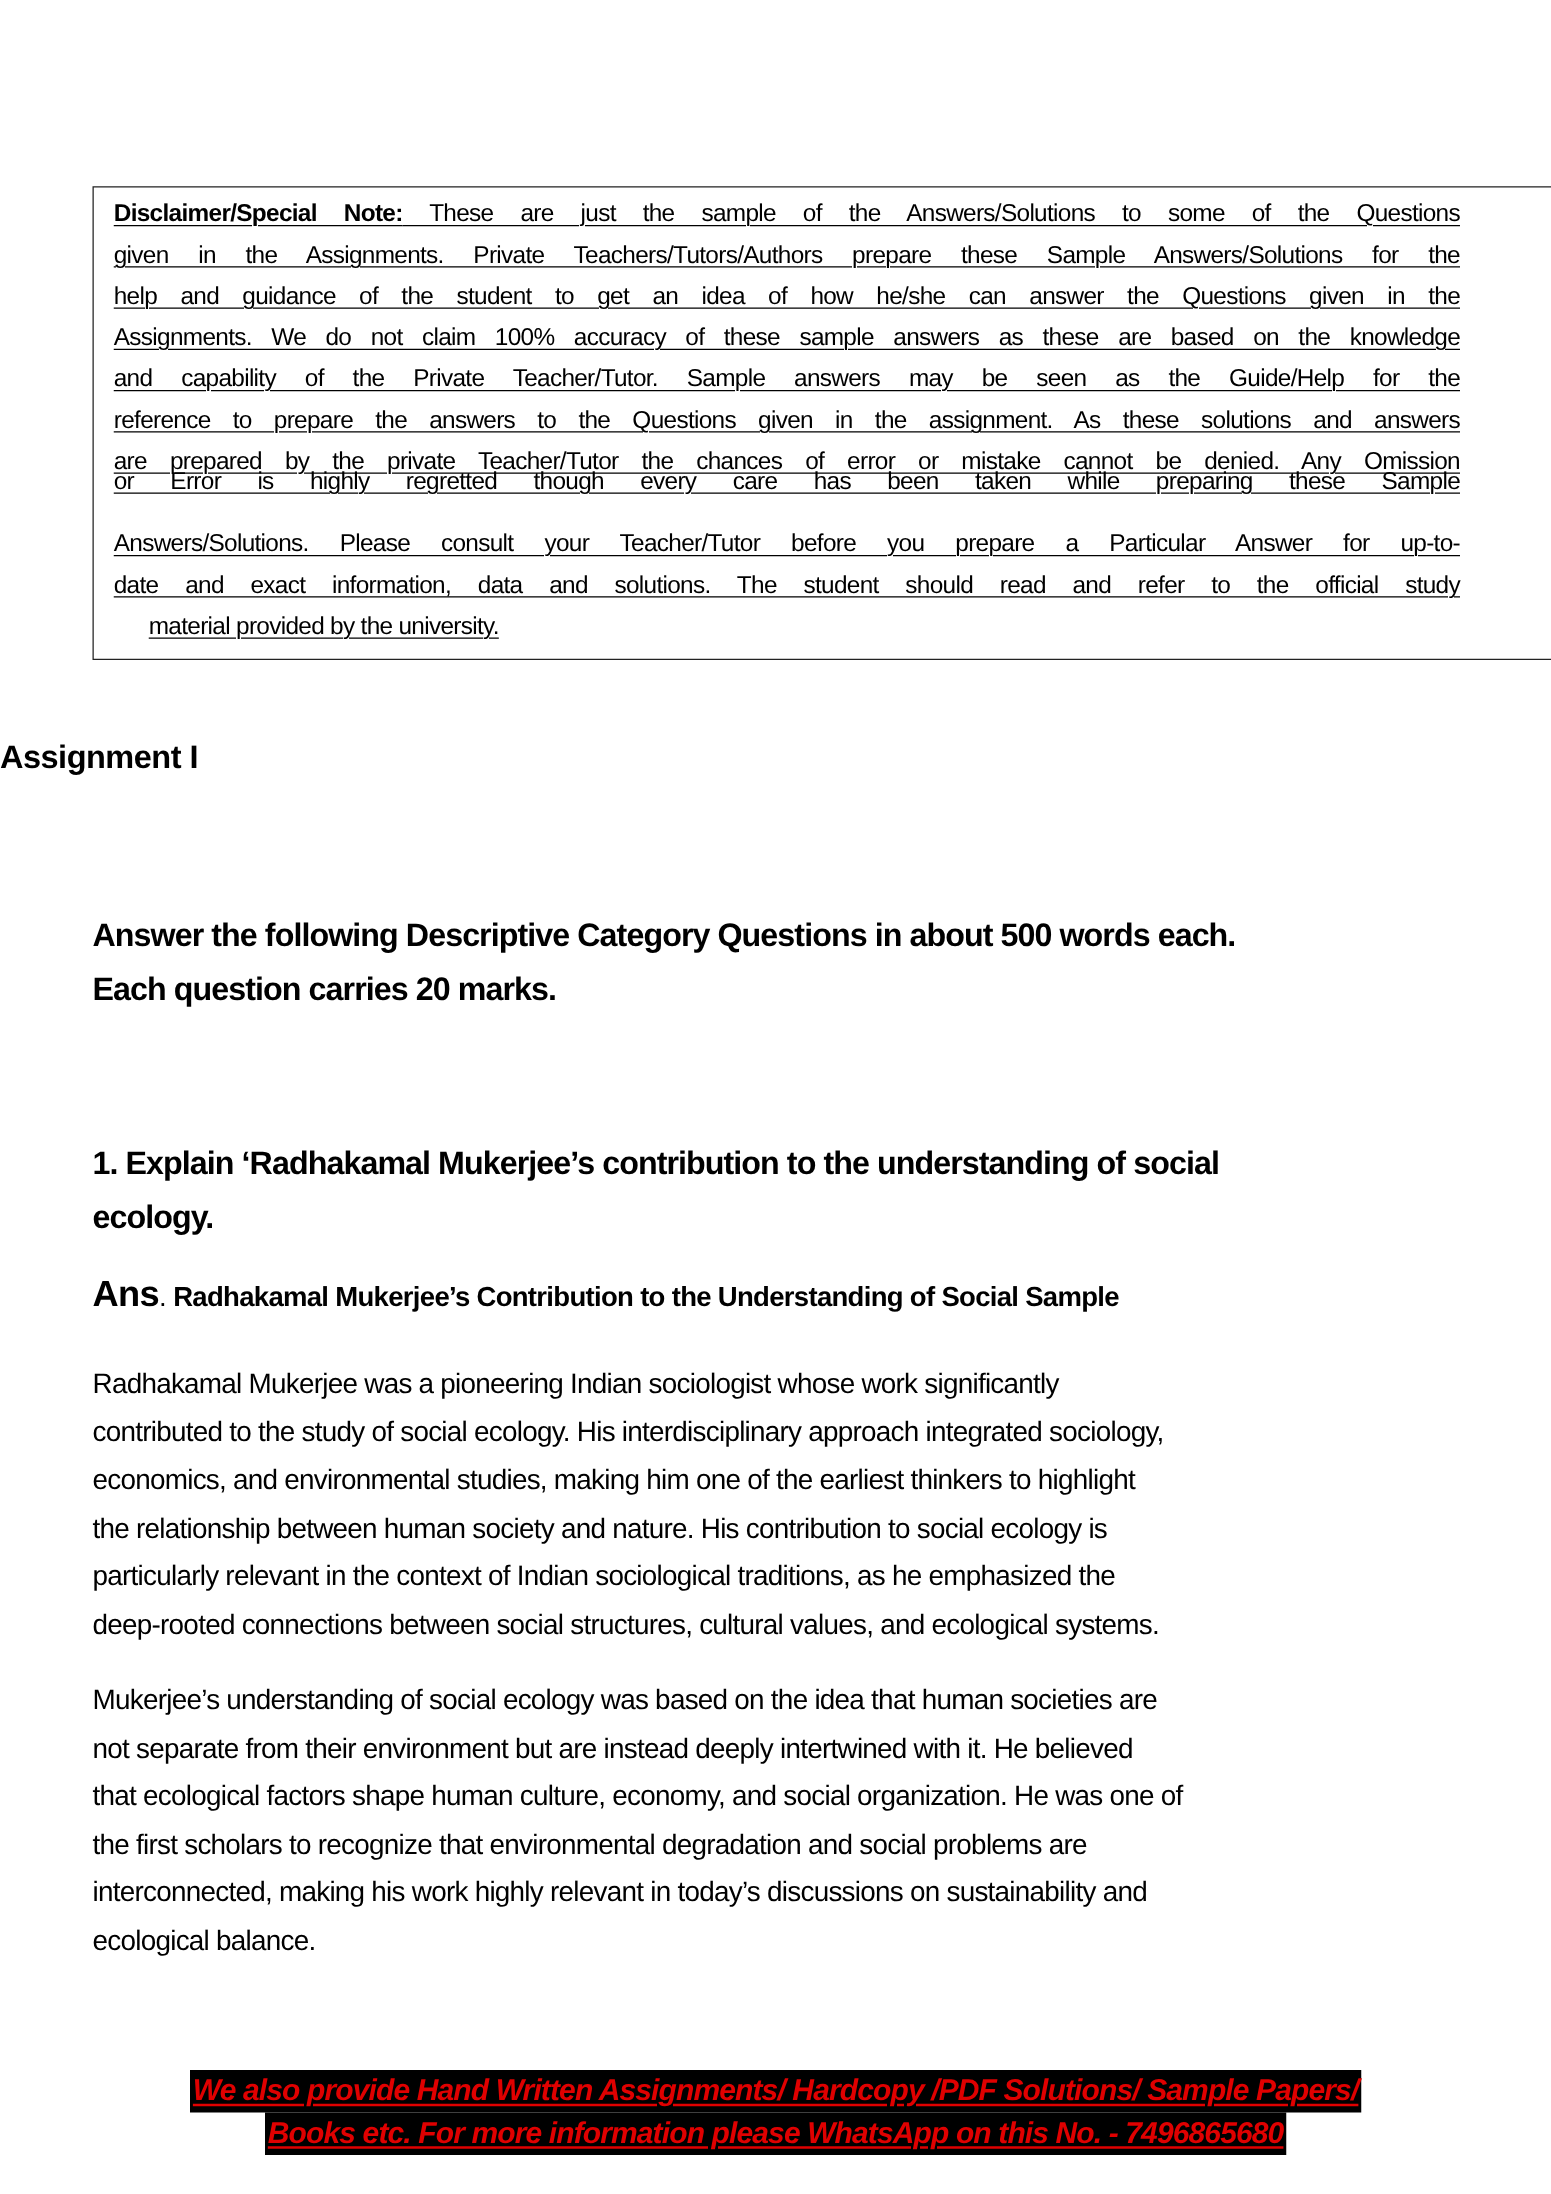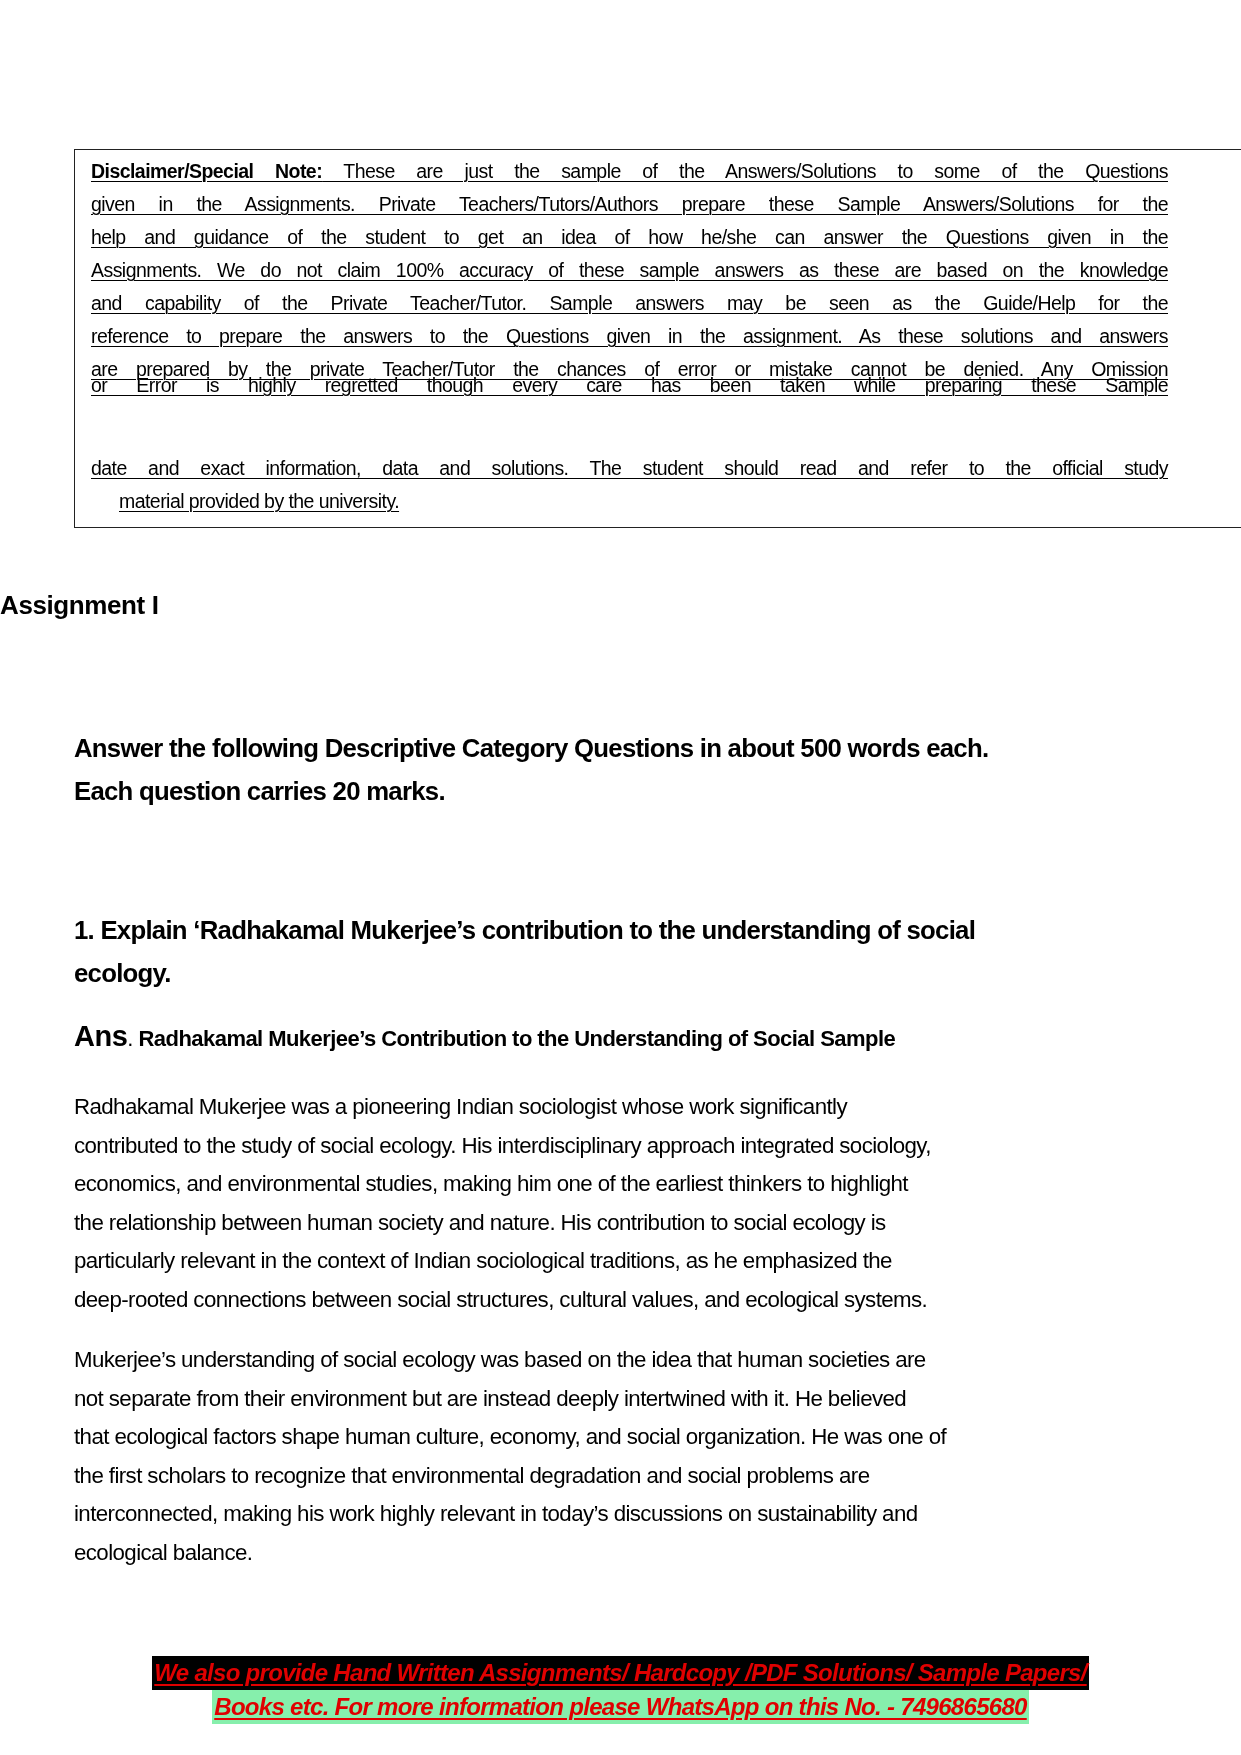--- a/index.html
+++ b/index.html
@@ -63,20 +63,21 @@
 
   <div class="disclaimer">
     <div class="disc-line" style="top:6px"><b>Disclaimer/Special Note:</b><span> These are just the sample of the Answers/Solutions to some of the Questions</span></div>
     <div class="disc-line" style="top:39px">given in the Assignments. Private Teachers/Tutors/Authors prepare these Sample Answers/Solutions for the</div>
     <div class="disc-line" style="top:72px">help and guidance of the student to get an idea of how he/she can answer the Questions given in the</div>
     <div class="disc-line" style="top:105px">Assignments. We do not claim 100% accuracy of these sample answers as these are based on the knowledge</div>
     <div class="disc-line" style="top:138px">and capability of the Private Teacher/Tutor. Sample answers may be seen as the Guide/Help for the</div>
     <div class="disc-line" style="top:204px">are prepared by the private Teacher/Tutor the chances of error or mistake cannot be denied. Any Omission</div>
     <div class="disc-line" style="top:171px">reference to prepare the answers to the Questions given in the assignment. As these solutions and answers</div>
     <div class="disc-line" style="top:220px">or Error is highly regretted though every care has been taken while preparing these Sample</div>
+    <div class="disc-line" style="top:270px">Answers/Solutions. Please consult your Teacher/Tutor before you prepare a Particular Answer for up-to-</div>
     <div class="disc-line" style="top:303px">date and exact information, data and solutions. The student should read and refer to the official study</div>
     <div class="disc-line last" style="top:336px">material provided by the university.</div>
   </div>
 
   <div class="assign-title">Assignment I</div>
 
   <div class="instr" style="top: 727px; transform-origin: left center; transform: scaleX(0.991071);">Answer the following Descriptive Category Questions in about 500 words each.</div>
   <div class="instr" style="top: 770px; transform-origin: left center; transform: scaleX(0.991071);">Each question carries 20 marks.</div>
 
   <div class="question" style="top: 909px; transform-origin: left center; transform: scaleX(0.991071);">1. Explain ‘Radhakamal Mukerjee’s contribution to the understanding of social</div>
@@ -99,16 +100,16 @@
     <div class="para-line" style="transform-origin: left center; transform: scaleX(0.991071);">Mukerjee’s understanding of social ecology was based on the idea that human societies are</div>
     <div class="para-line" style="transform-origin: left center; transform: scaleX(0.991071);">not separate from their environment but are instead deeply intertwined with it. He believed</div>
     <div class="para-line" style="transform-origin: left center; transform: scaleX(0.991071);">that ecological factors shape human culture, economy, and social organization. He was one of</div>
     <div class="para-line" style="transform-origin: left center; transform: scaleX(0.991071);">the first scholars to recognize that environmental degradation and social problems are</div>
     <div class="para-line" style="transform-origin: left center; transform: scaleX(0.991071);">interconnected, making his work highly relevant in today’s discussions on sustainability and</div>
     <div class="para-line" style="transform-origin: left center; transform: scaleX(0.991071);">ecological balance.</div>
   </div>
 
   <div class="footer" style="top:1656px">
     <div><span class="footer-line" style="color: rgb(224, 0, 0); background: #000000;">We also provide Hand Written Assignments/ Hardcopy /PDF Solutions/ Sample Papers/</span></div>
-    <div><span class="footer-line" style="color: rgb(224, 0, 0); background: #86efac;">Books etc. For more information please WhatsApp on this No. - 7496865680</span></div>
+    <div><span class="footer-line" style="color: rgb(224, 0, 0); background: #000000;">Books etc. For more information please WhatsApp on this No. - 7496865680</span></div>
   </div>
 
 </div>
 
 </body></html>

